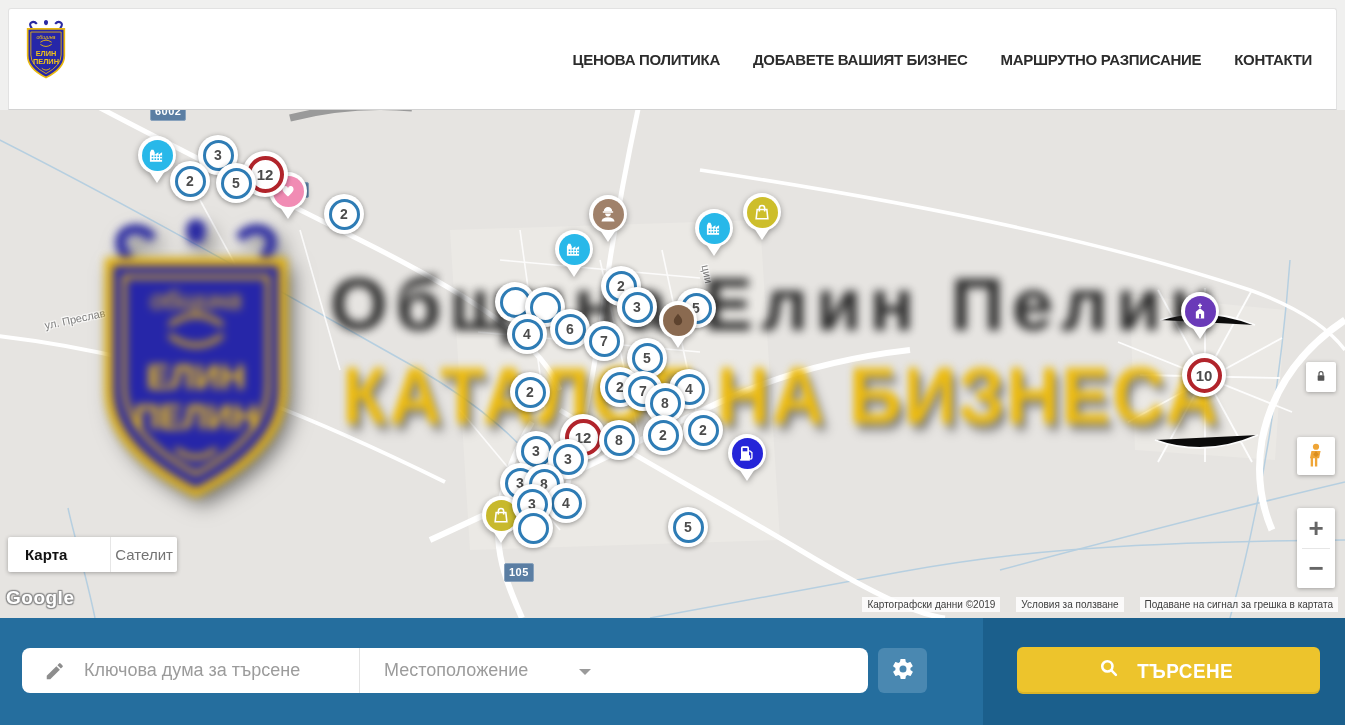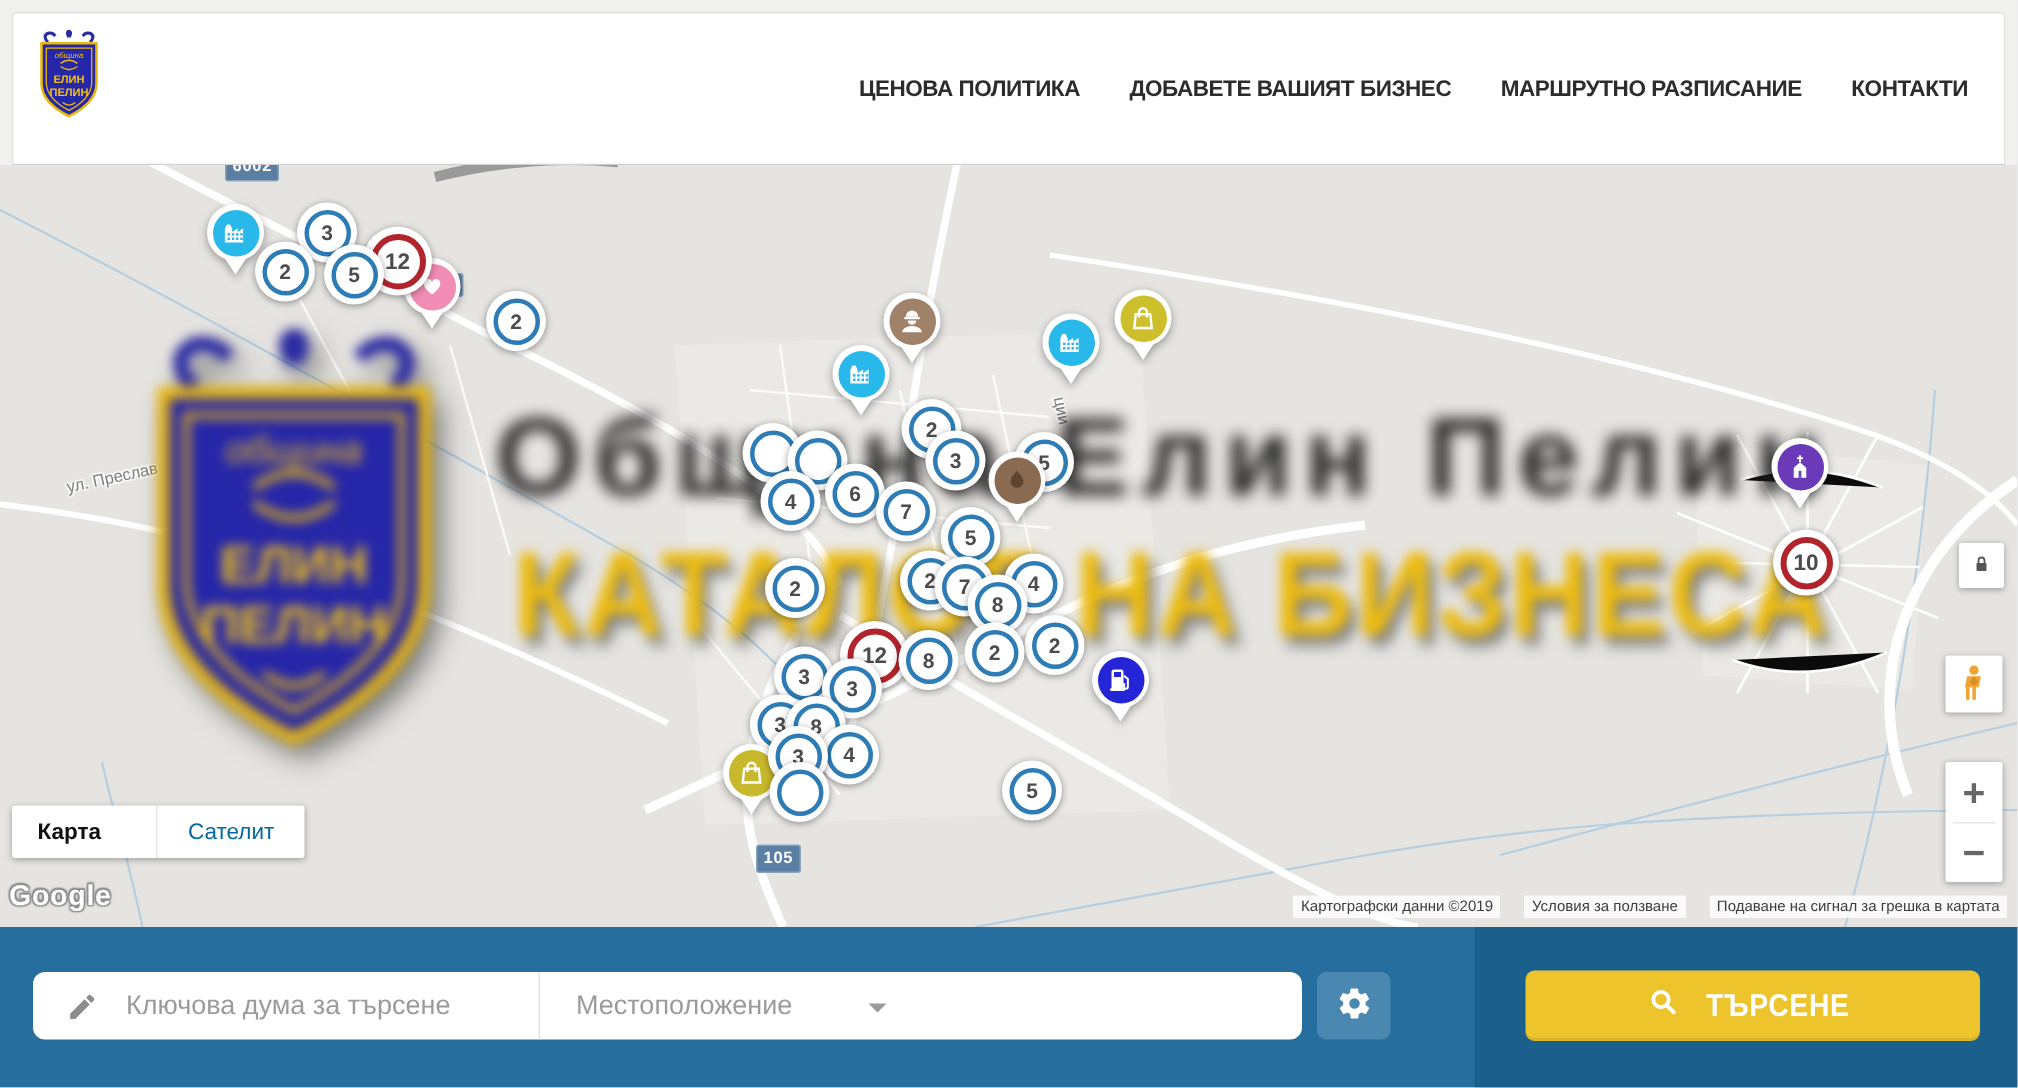--- a/index.html
+++ b/index.html
@@ -51,24 +51,24 @@
   .wm-shield { left:85px; top:105px; width:222px; height:294px; filter:blur(4px) drop-shadow(7px 9px 9px rgba(0,0,0,.5)); }
   .wm-title { left:330px; top:152px; font-size:74px; font-weight:bold; color:#1f1f1f;
               letter-spacing:8px; white-space:nowrap; filter:blur(5px); opacity:.96; }
   .wm-sub { left:342px; top:240px; font-size:80px; font-weight:bold; color:#ecbb10;
             letter-spacing:2px; white-space:nowrap; transform:scaleX(.92); transform-origin:left top;
             filter:blur(4px); text-shadow:5px 7px 7px rgba(30,30,30,.55); }
 
   
   .type-ctl { position:absolute; left:8px; top:427px; z-index:60; height:35px; display:flex;
               background:#fff; border-radius:2px; box-shadow:0 1px 4px rgba(0,0,0,.3);
-              align-items:center; font-size:15px;gap:20px; }
+              align-items:center; font-size:15px; }
   .type-map { padding:0 17px; font-weight:bold; color:#111; cursor:pointer; }
-  .type-sat { padding:0 20px; color:#0369a1; border-left:1px solid #e6e6e6; cursor:pointer;
-              align-self:stretch; display:flex; align-items:center; }
+  .type-sat { padding:0 4px; color:#737373; border-left:1px solid #e6e6e6; cursor:pointer;
+              align-self:stretch; display:flex; align-items:center;margin-left:26px; }
   .glogo { position:absolute; left:6px; top:477px; z-index:60; font-size:19px; font-weight:bold;
            color:#fff; letter-spacing:.5px; cursor:pointer;
            text-shadow:1px 1px 1px #8d8d8d,-1px -1px 1px #8d8d8d,1px -1px 1px #8d8d8d,-1px 1px 1px #8d8d8d,0 0 2px #8d8d8d; }
   .attrib { position:absolute; right:7px; top:487px; z-index:60; display:flex; gap:16px; font-size:10px; color:#3c3c3c; }
   .attrib span { background:rgba(255,255,255,.82); padding:2px 5px; white-space:nowrap; }
   .attrib span.link { cursor:pointer; }
 
   .sq-btn { position:absolute; z-index:60; background:#fff; border:none; border-radius:2px;
             box-shadow:0 1px 4px rgba(0,0,0,.3); display:flex; align-items:center;
             justify-content:center; cursor:pointer; }

